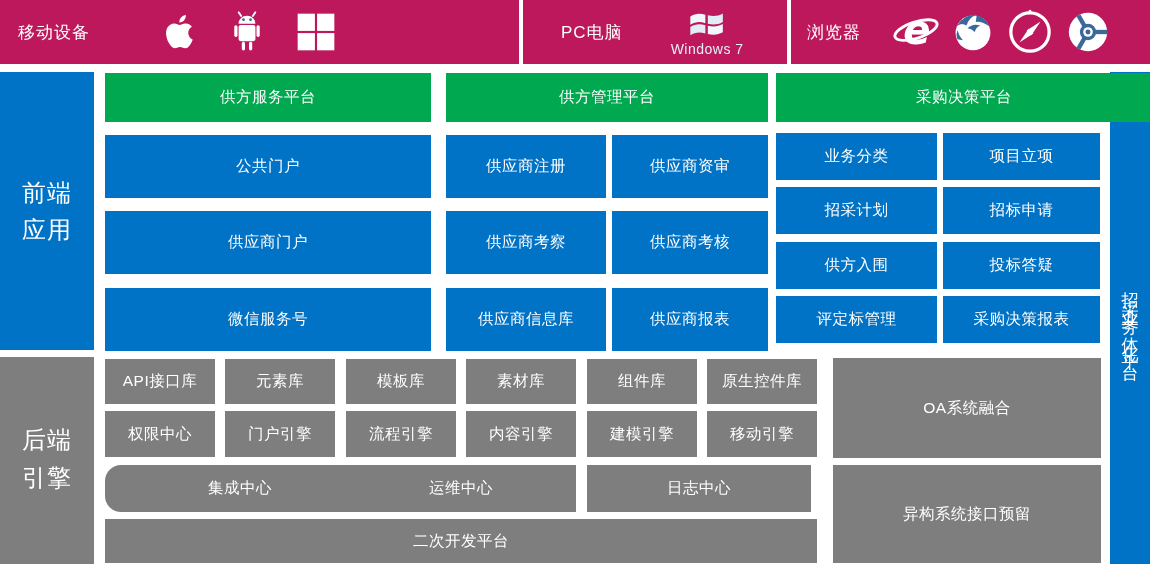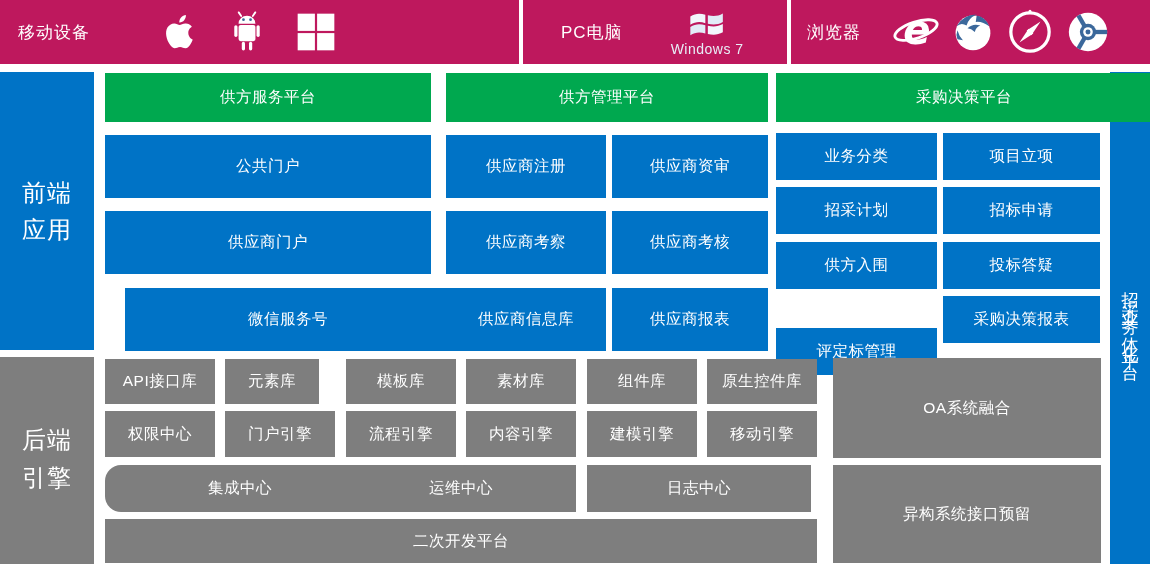--- a/index.html
+++ b/index.html
@@ -134,40 +134,40 @@
   <div class="vbar" style="left:1110px;top:72px;width:40px;height:492px;">
     <span class="vbar-label">招采业务一体化平台</span>
   </div>
 
   <div class="b green" style="left:105px;top:73px;width:326px;height:49px;">供方服务平台</div>
   <div class="b green" style="left:446px;top:73px;width:322px;height:49px;">供方管理平台</div>
   <div class="b green" style="left:776px;top:73px;width:376px;height:49px;">采购决策平台</div>
 
   <div class="b blue" style="left:105px;top:135px;width:326px;height:63px;">公共门户</div>
   <div class="b blue" style="left:105px;top:211px;width:326px;height:63px;">供应商门户</div>
-  <div class="b blue" style="left:105px;top:288px;width:326px;height:63px;margin-left:20px;">微信服务号</div>
+  <div class="b blue" style="left:105px;top:288px;width:326px;height:63px;">微信服务号</div>
 
   <div class="b blue" style="left:446px;top:135px;width:160px;height:63px;">供应商注册</div>
   <div class="b blue" style="left:612px;top:135px;width:156px;height:63px;">供应商资审</div>
   <div class="b blue" style="left:446px;top:211px;width:160px;height:63px;">供应商考察</div>
   <div class="b blue" style="left:612px;top:211px;width:156px;height:63px;">供应商考核</div>
   <div class="b blue" style="left:446px;top:288px;width:160px;height:63px;">供应商信息库</div>
   <div class="b blue" style="left:612px;top:288px;width:156px;height:63px;">供应商报表</div>
 
   <div class="b blue" style="left:776px;top:133px;width:161px;height:47px;">业务分类</div>
   <div class="b blue" style="left:943px;top:133px;width:157px;height:47px;">项目立项</div>
   <div class="b blue" style="left:776px;top:187px;width:161px;height:47px;">招采计划</div>
   <div class="b blue" style="left:943px;top:187px;width:157px;height:47px;">招标申请</div>
   <div class="b blue" style="left:776px;top:242px;width:161px;height:47px;">供方入围</div>
   <div class="b blue" style="left:943px;top:242px;width:157px;height:47px;text-align:center;">投标答疑</div>
-  <div class="b blue" style="left:776px;top:296px;width:161px;height:47px;margin-top:32px;">评定标管理</div>
+  <div class="b blue" style="left:776px;top:296px;width:161px;height:47px;">评定标管理</div>
   <div class="b blue" style="left:943px;top:296px;width:157px;height:47px;">采购决策报表</div>
 
   <div class="b gray" style="left:105px;top:359px;width:110px;height:45px;">API接口库</div>
-  <div class="b gray" style="left:225px;top:359px;width:94px;height:45px;">元素库</div>
+  <div class="b gray" style="left:225px;top:359px;width:110px;height:45px;">元素库</div>
   <div class="b gray" style="left:346px;top:359px;width:110px;height:45px;">模板库</div>
   <div class="b gray" style="left:466px;top:359px;width:110px;height:45px;">素材库</div>
   <div class="b gray" style="left:587px;top:359px;width:110px;height:45px;">组件库</div>
   <div class="b gray" style="left:707px;top:359px;width:110px;height:45px;">原生控件库</div>
 
   <div class="b gray" style="left:105px;top:411px;width:110px;height:46px;">权限中心</div>
   <div class="b gray" style="left:225px;top:411px;width:110px;height:46px;">门户引擎</div>
   <div class="b gray" style="left:346px;top:411px;width:110px;height:46px;">流程引擎</div>
   <div class="b gray" style="left:466px;top:411px;width:110px;height:46px;">内容引擎</div>
   <div class="b gray" style="left:587px;top:411px;width:110px;height:46px;">建模引擎</div>

